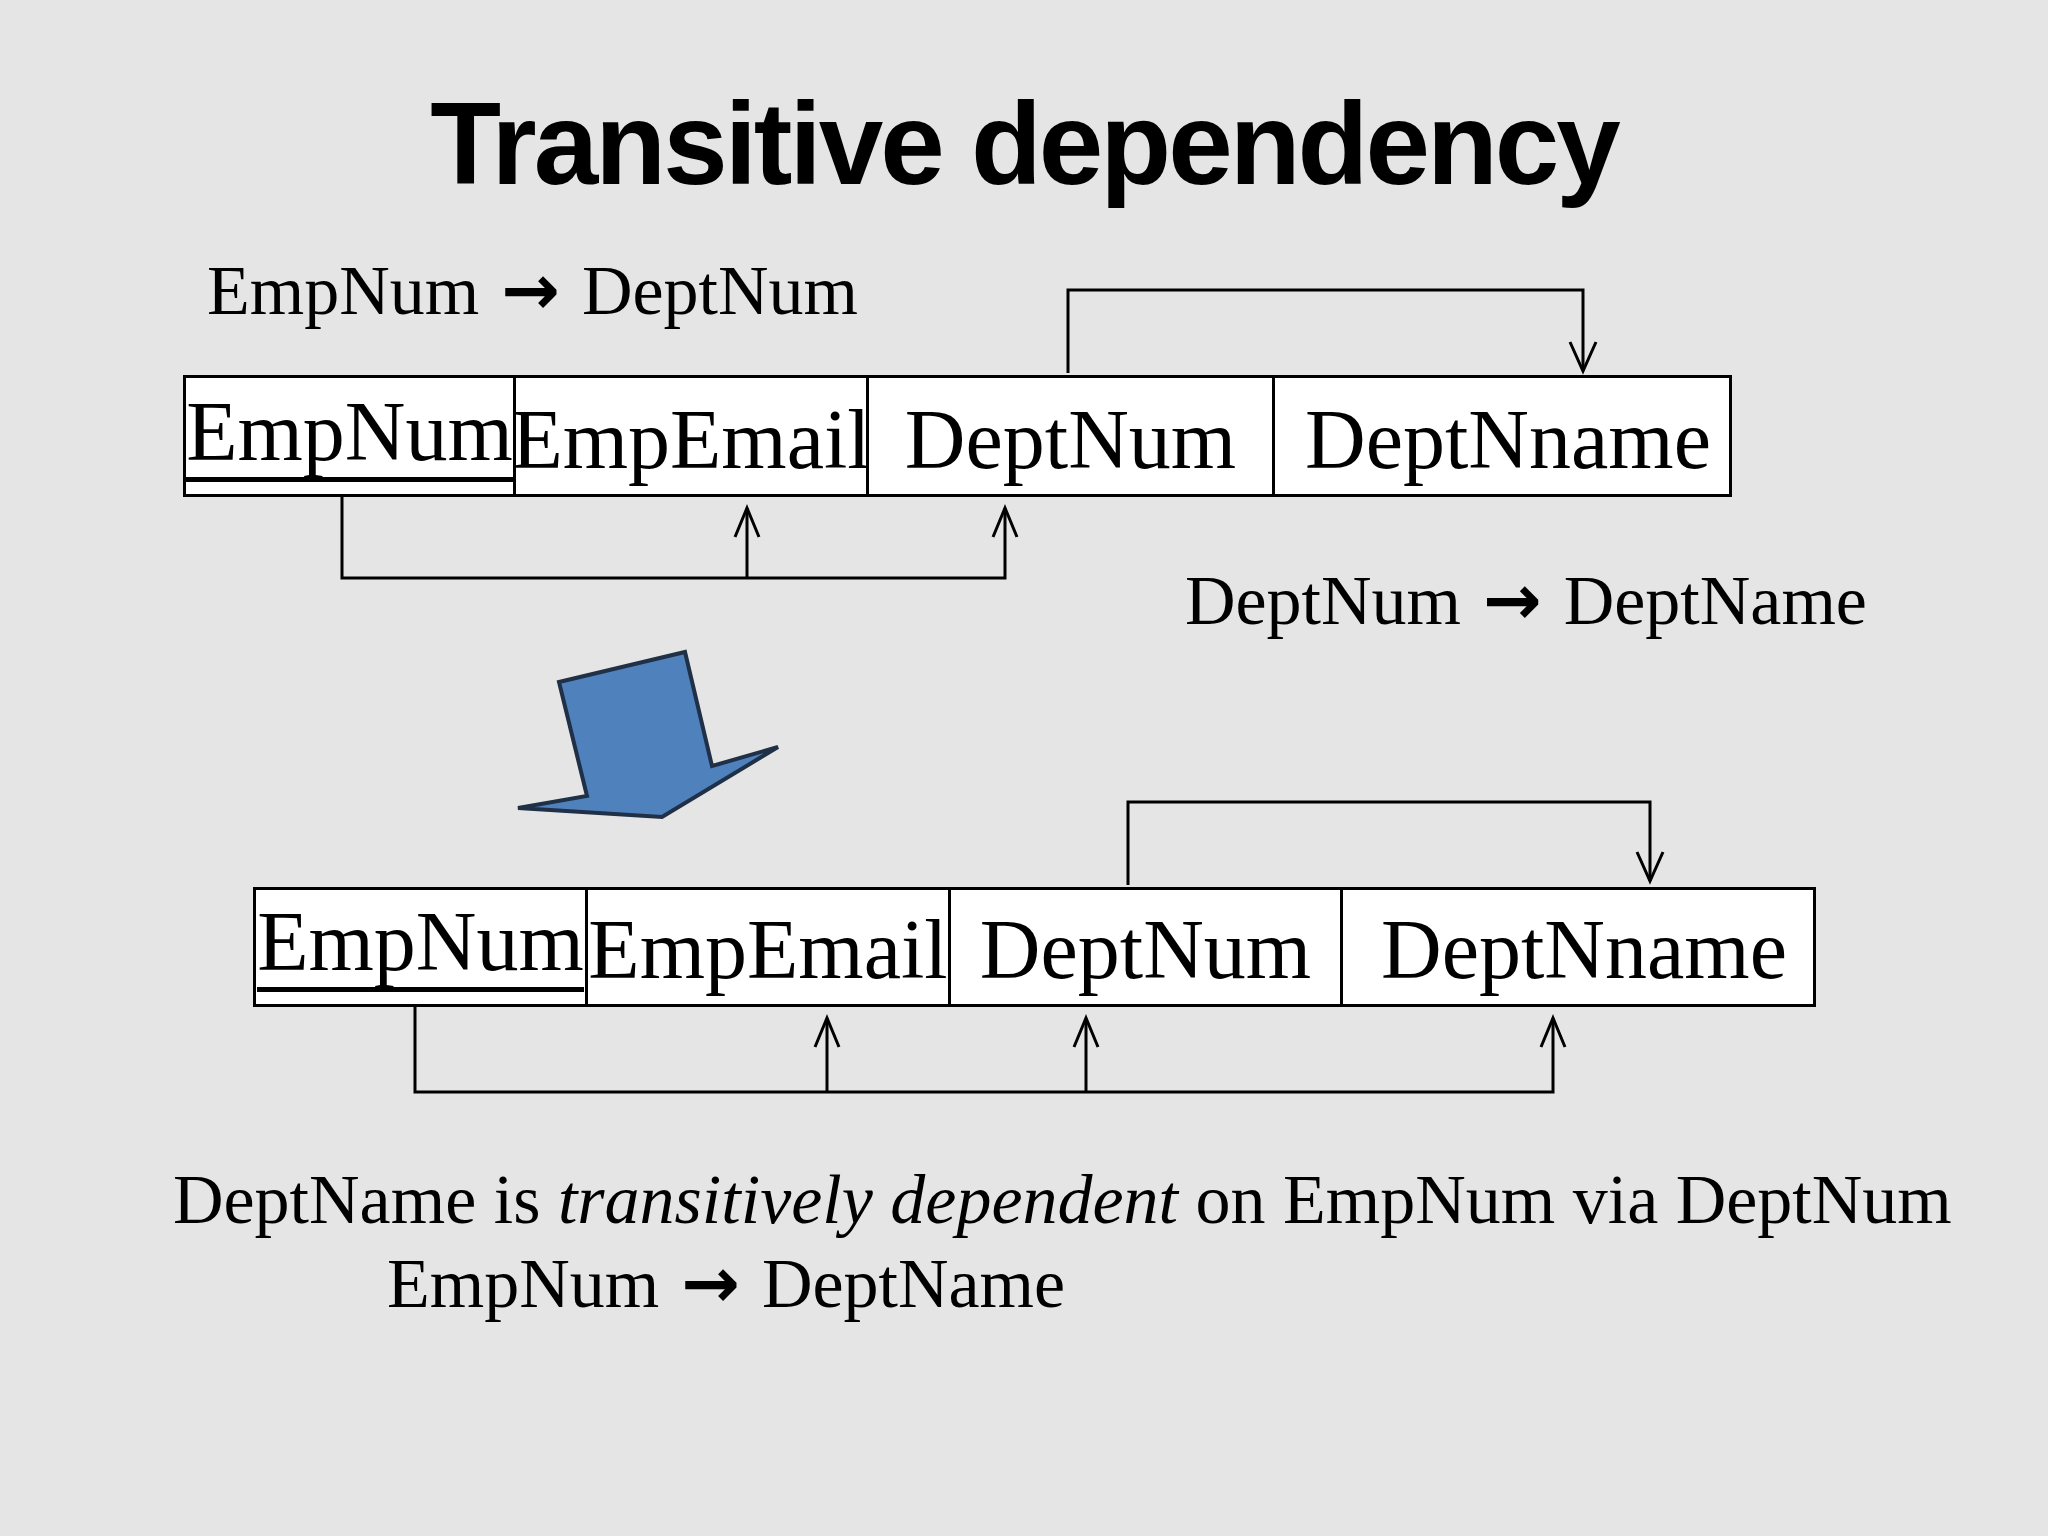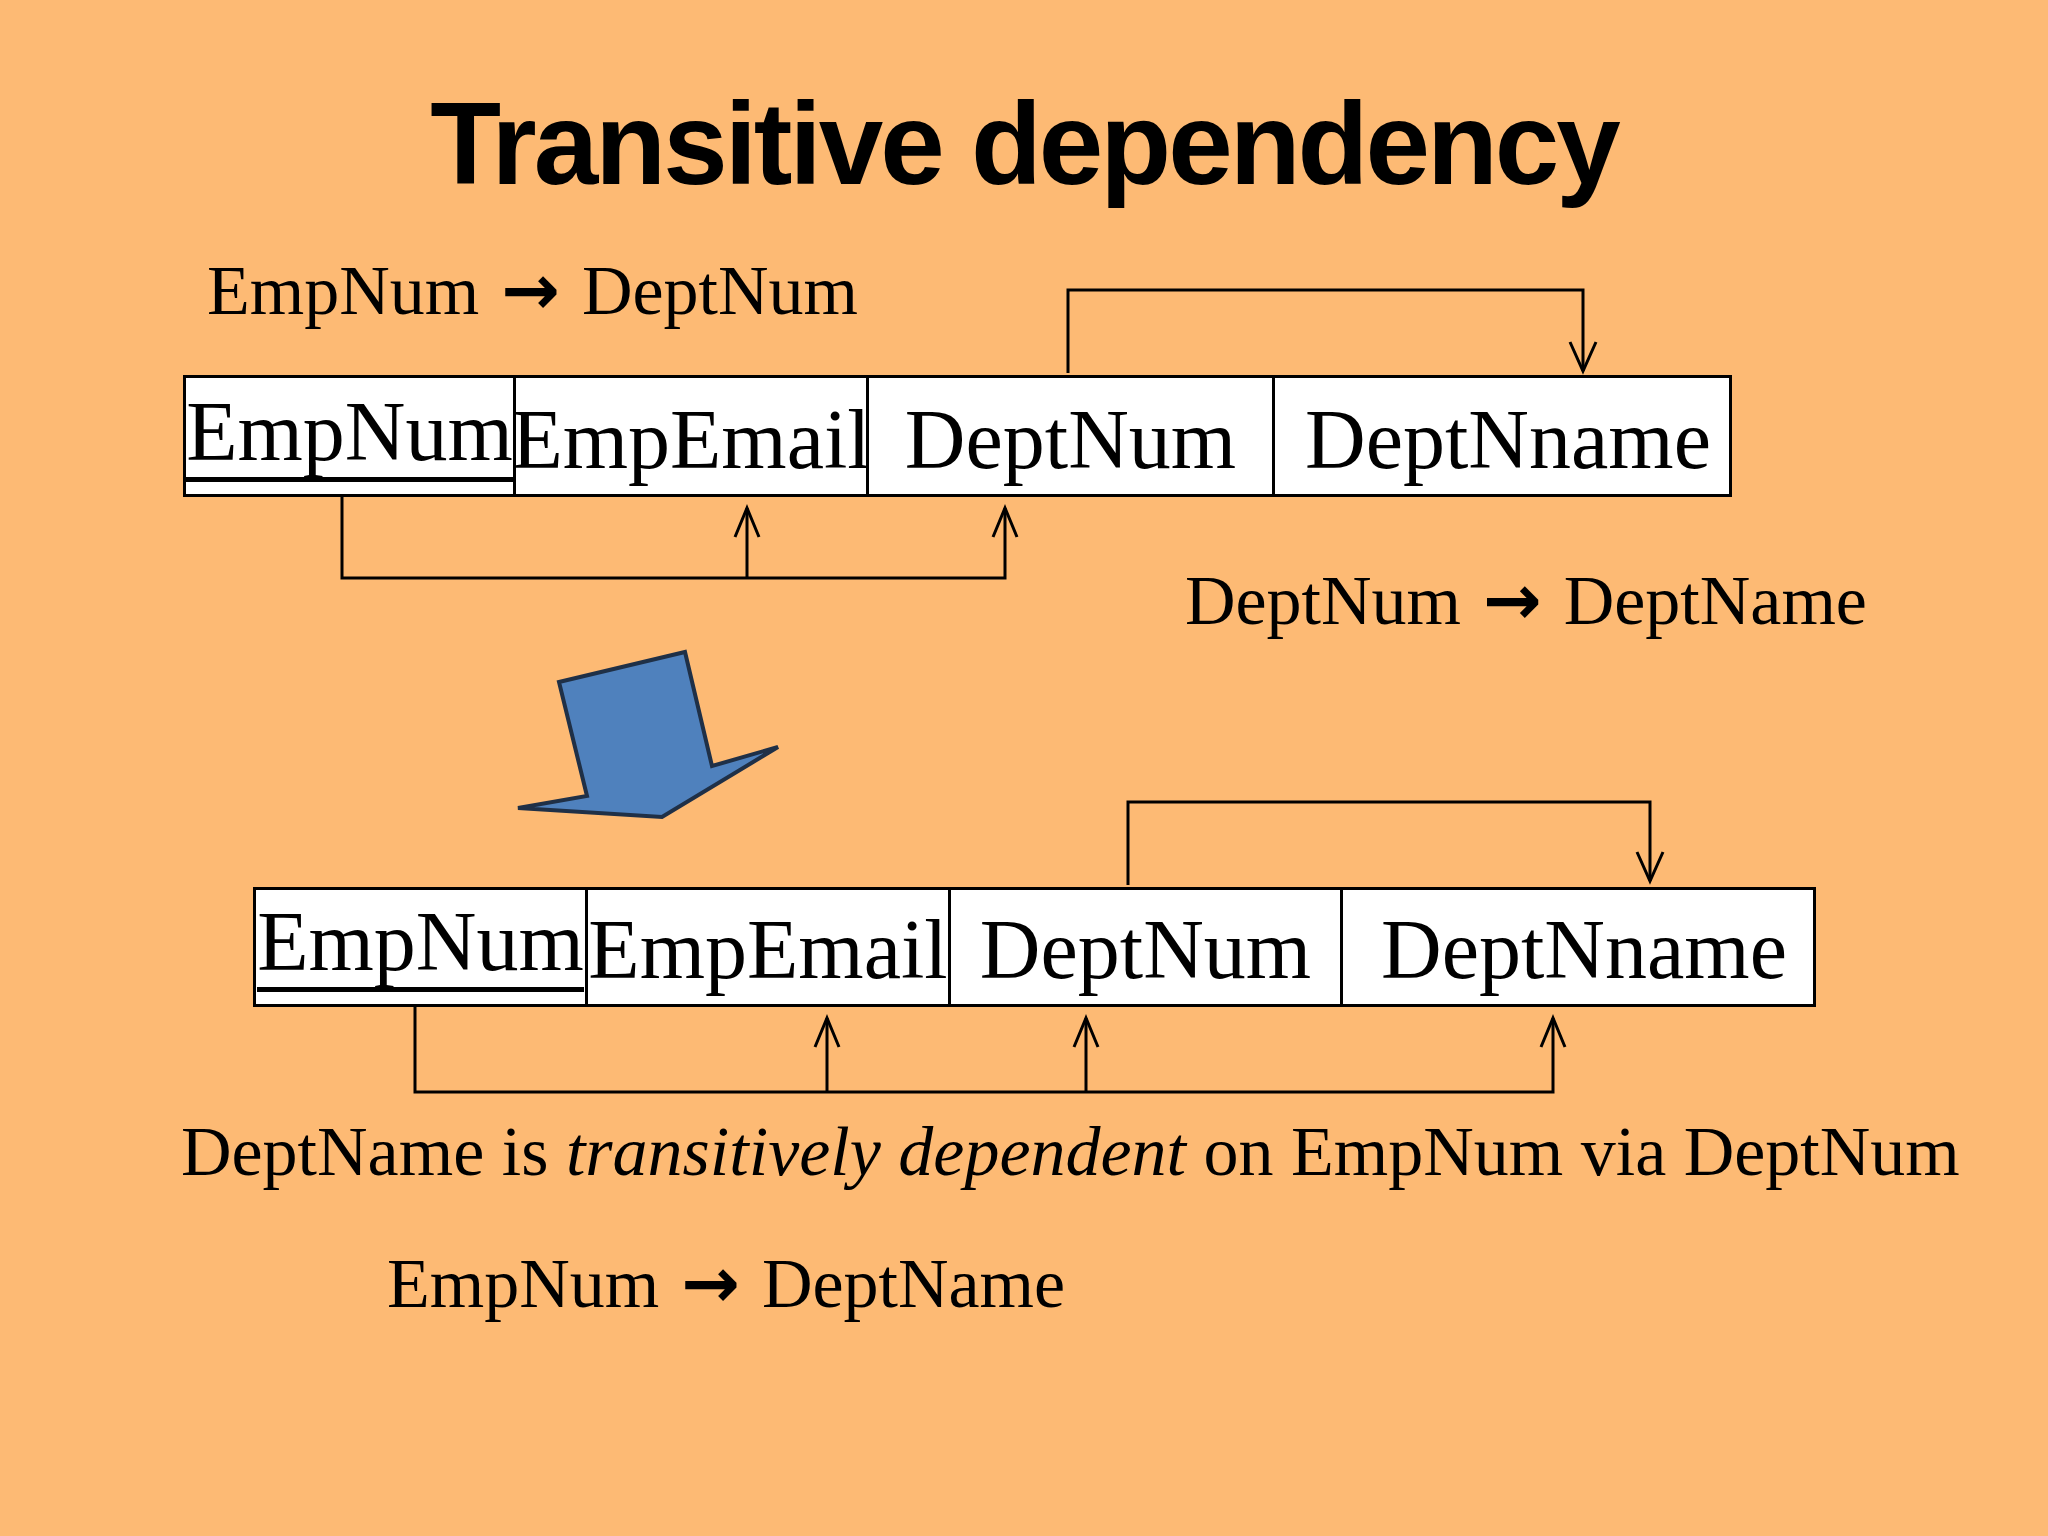--- a/index.html
+++ b/index.html
@@ -1,20 +1,20 @@
 <!DOCTYPE html>
 <html><head>
 <meta charset="utf-8">
 <style>
   html, body { margin: 0; padding: 0; background: #ffffff; }
   .stage {
     position: relative;
     width: 2048px;
     height: 1536px;
-    background: #fdba74;
+    background: #e5e5e5;
     color: #000000;
     font-family: "Liberation Serif", serif;
     overflow: hidden;
   }
   .overlay {
     position: absolute;
     left: 0; top: 0;
     width: 2048px; height: 1536px;
   }
   .overlay path, .overlay polyline {
@@ -50,25 +50,24 @@
   }
   .arr {
     font-family: "DejaVu Sans", sans-serif;
     font-weight: bold;
   }
   .fd-top    { left: 207px;  top: 255px;  }
   .fd-right  { left: 1185px; top: 565px;  }
   .fd-bottom { left: 387px;  top: 1248px; }
   .caption1 {
     position: absolute;
-    left: 173px; top: 1117px;
+    left: 173px; top: 1165px;
     font-size: 70px;
     line-height: 1;
     white-space: nowrap;
-    margin-left: 8px;
   }
   .caption1 .em { font-style: italic; }
   .attr-table {
     position: absolute;
     display: flex;
     border: 3px solid #000000;
     background: #ffffff;
   }
   .attr-table .cell {
     display: flex;

